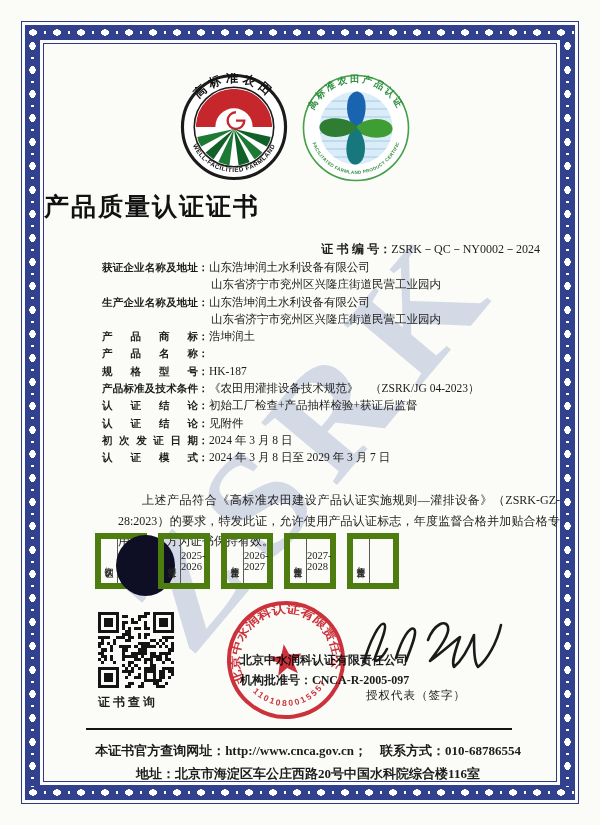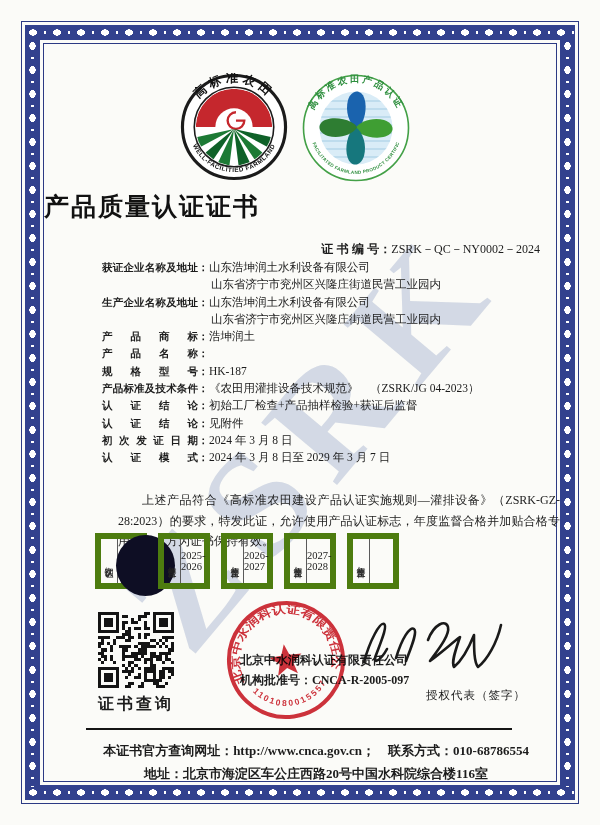--- a/index.html
+++ b/index.html
@@ -45,28 +45,28 @@
   
   .boxes{position:absolute;top:489px;left:51px;display:flex;gap:11px;}
   .box{position:relative;width:52px;height:56px;border:6px solid #4d7c0f;display:flex;background:transparent;box-sizing:border-box;}
   .vlabel{flex:0 0 16px;border-right:1px solid #5a5a5a;writing-mode:vertical-rl;text-orientation:upright;
     font-size:9px;line-height:16px;text-align:center;letter-spacing:1px;color:#222;}
   .cell{flex:1;display:flex;align-items:center;justify-content:center;font-size:10.5px;}
   .black-seal{position:absolute;left:15px;top:-4px;width:59px;height:61px;border-radius:50%;background:#0e0e24;}
   
   .qr{position:absolute;left:54px;top:568px;width:76px;}
   .qr svg{display:block;width:76px;height:76px;}
-  .qr-caption{margin-top:6px;text-align:left;font-size:16px;font-weight:bold;letter-spacing:3px;}
+  .qr-caption{margin-top:6px;text-align:left;font-size:12px;font-weight:bold;letter-spacing:3px;}
   .issuer{position:absolute;left:196px;top:606px;font-size:12px;font-weight:bold;line-height:20px;white-space:nowrap;}
   .stamp{position:absolute;left:180px;top:554px;width:124px;height:124px;opacity:.92;
     transform:rotate(-8deg);mix-blend-mode:multiply;}
   .signature{position:absolute;left:306px;top:566px;width:170px;height:70px;}
-  .sign-label{position:absolute;left:322px;top:644px;width:160px;text-align:right;font-size:11.5px;letter-spacing:1px;}
+  .sign-label{position:absolute;left:322px;top:644px;width:160px;text-align:left;font-size:11.5px;letter-spacing:1px;}
   .rule{position:absolute;left:42px;top:684px;width:426px;border-top:2px solid #151515;}
-  .footer{position:absolute;top:695px;left:16px;width:100%;text-align:center;
+  .footer{position:absolute;top:695px;left:8px;width:100%;text-align:center;
     font-weight:bold;font-size:13px;line-height:23px;white-space:nowrap;}
   .logo-svg{display:block;}
 </style>
 </head>
 <body>
 
 <div class="page">
 
   <div class="bline-outer"></div>
   <div class="band band-h band-top"></div>

